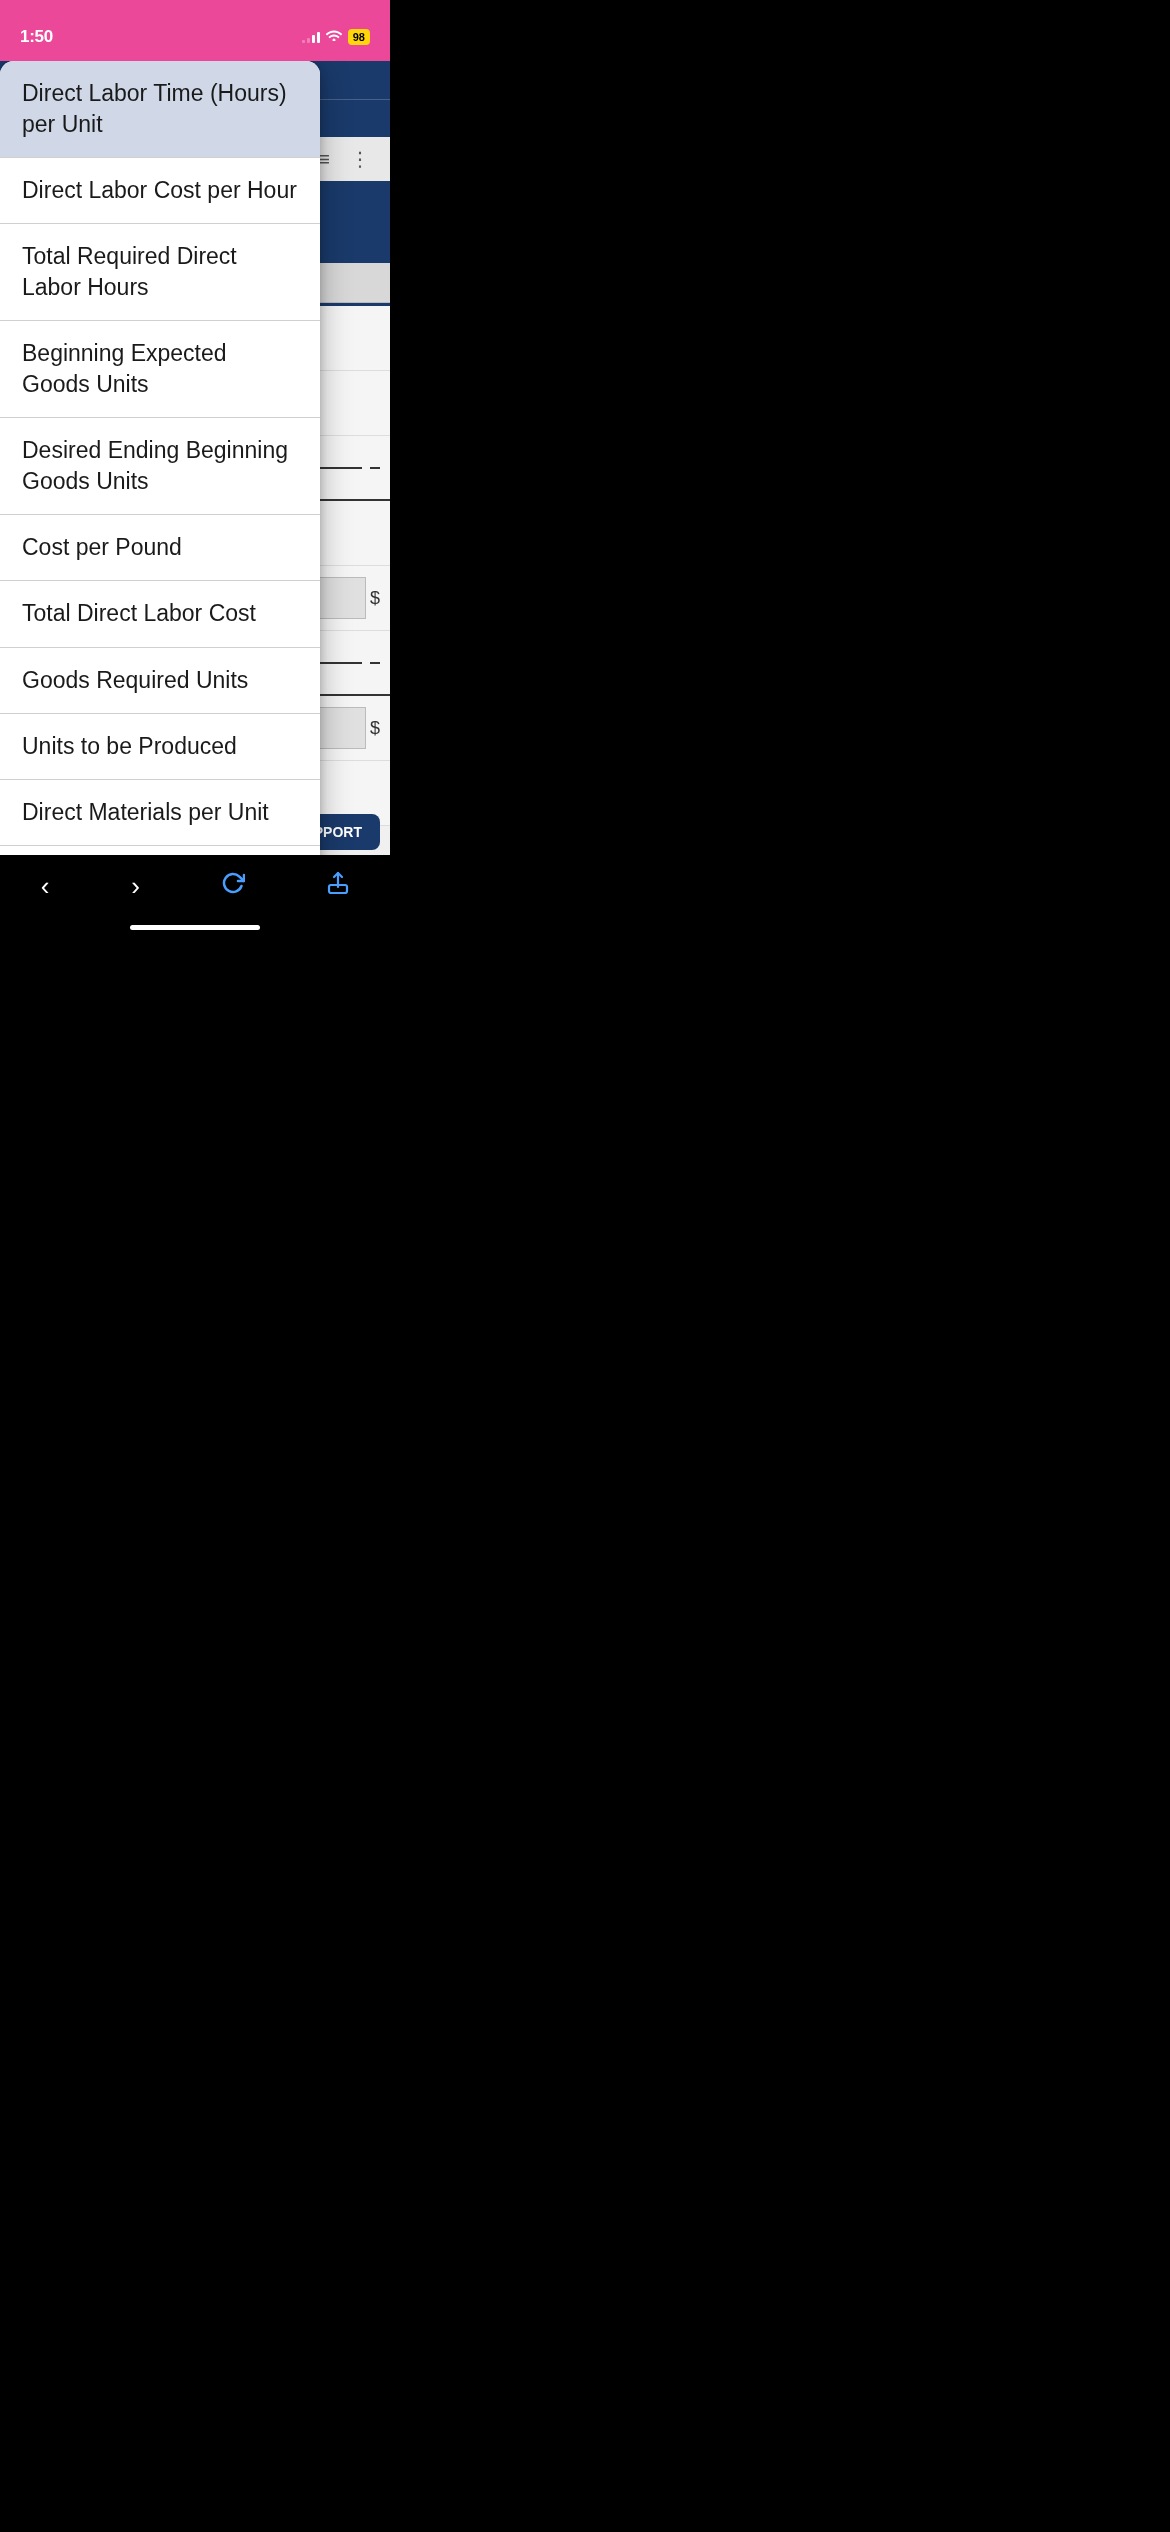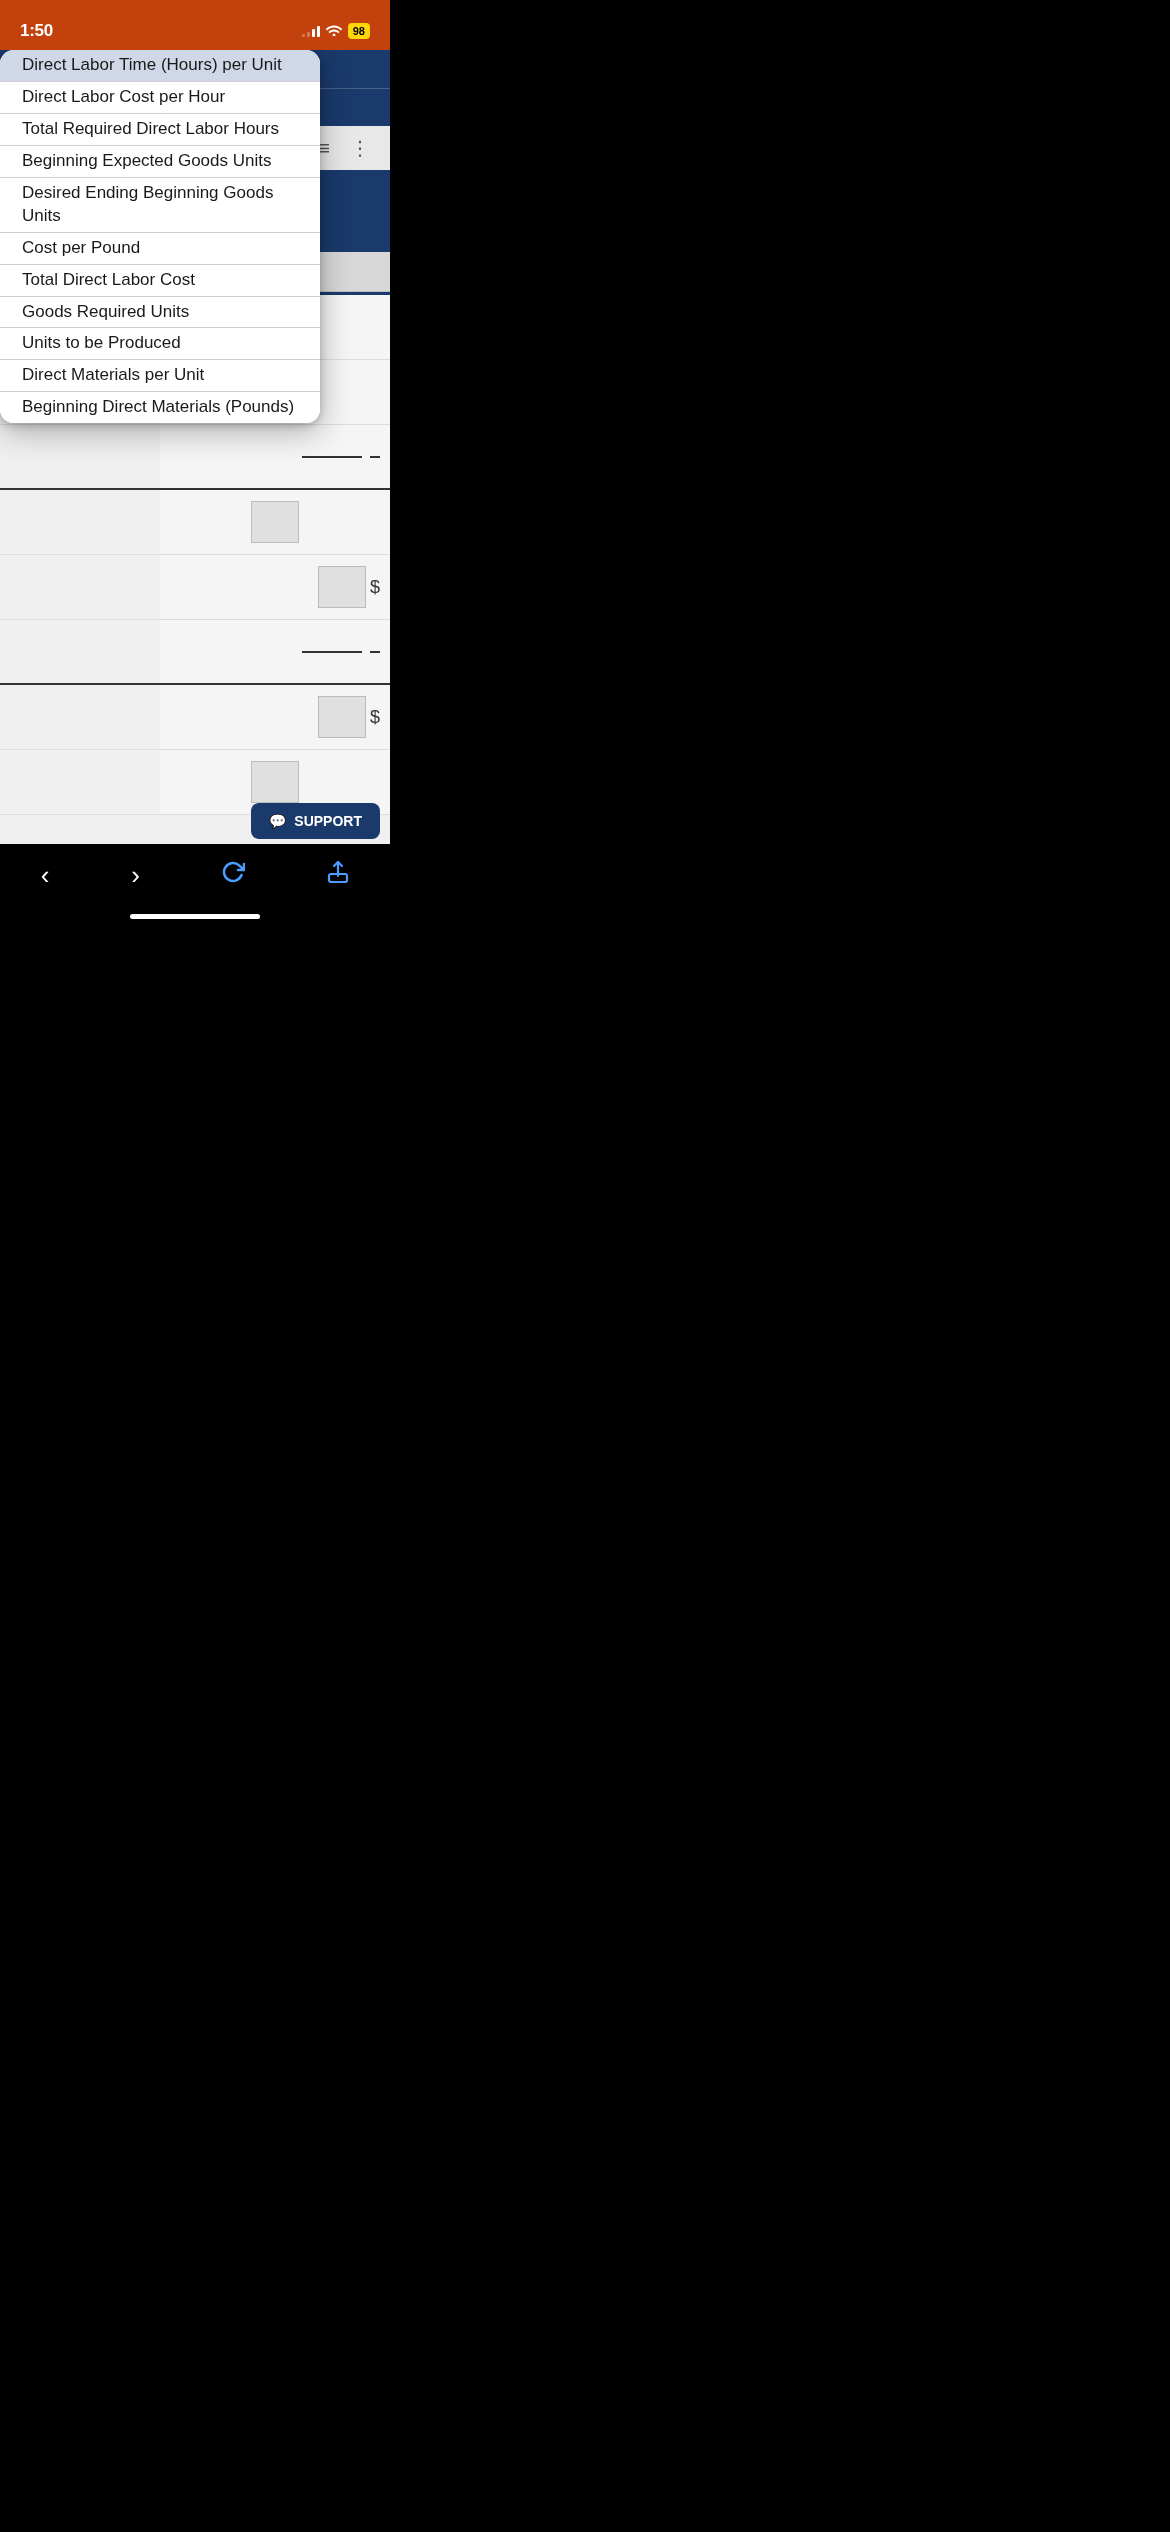--- a/index.html
+++ b/index.html
@@ -10,22 +10,22 @@
       min-height: 844px;
       background: #000;
       font-family: -apple-system, BlinkMacSystemFont, 'Helvetica Neue', Arial, sans-serif;
       position: relative;
       overflow: hidden;
     }
 
     
     .status-bar {
       width: 100%;
-      height: 50px;
-      background: #c2410c;
+      height: 61px;
+      background: #ec4899;
       display: flex;
       align-items: center;
       justify-content: space-between;
       padding: 12px 20px 0;
       position: relative;
       z-index: 100;
       gap: 36px;
     }
 
     .status-time {
@@ -107,22 +107,22 @@
       left: 0;
       width: 320px;
       background: rgba(255,255,255,0.97);
       border-radius: 14px;
       box-shadow: 0 8px 32px rgba(0,0,0,0.3), 0 2px 8px rgba(0,0,0,0.2);
       overflow: hidden;
       z-index: 50;
     }
 
     .dropdown-item {
-      padding: 4px 22px;
-      font-size: 17px;
+      padding: 17px 22px;
+      font-size: 23px;
       color: #1a1a1a;
       line-height: 1.35;
       border-bottom: 1px solid #d0d0d0;
       cursor: pointer;
       background: #fff;
     }
 
     .dropdown-item:last-child {
       border-bottom: none;
     }

